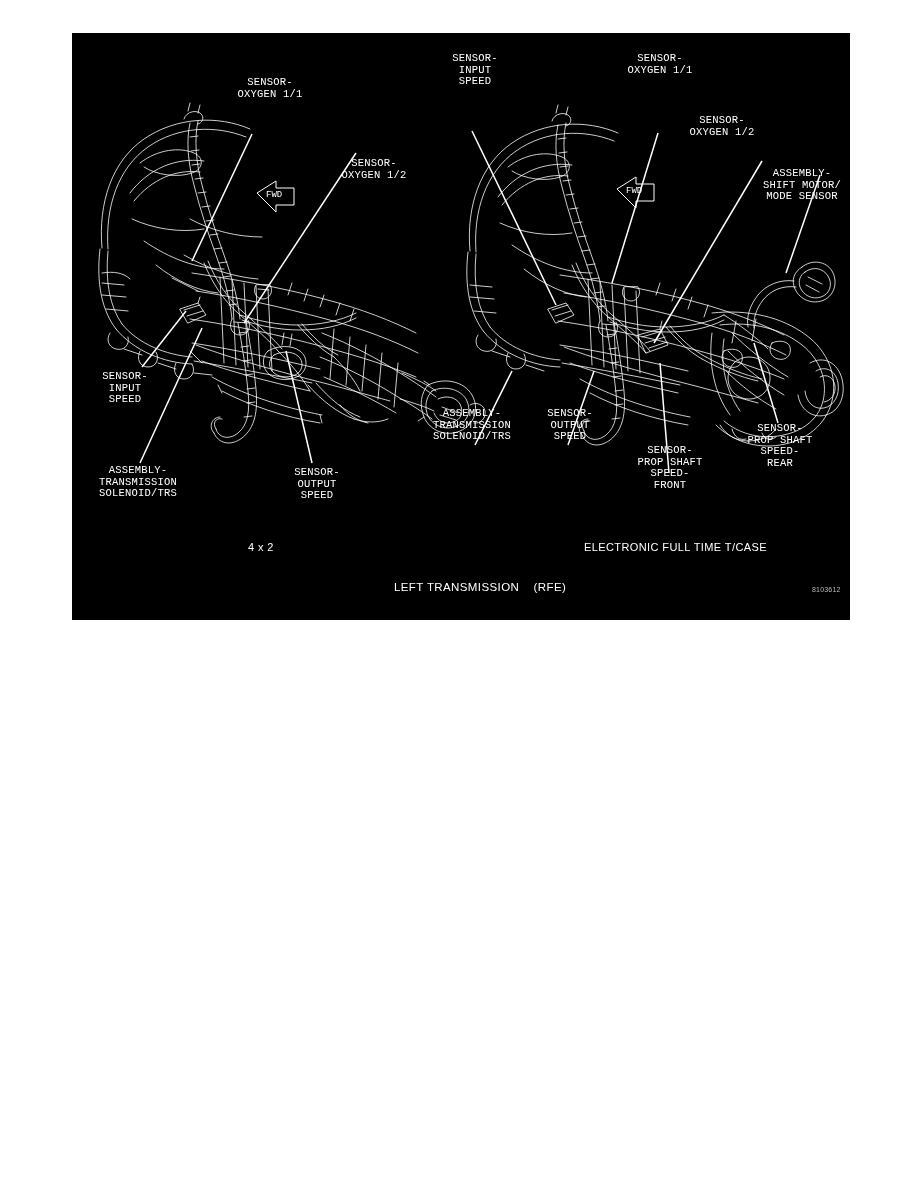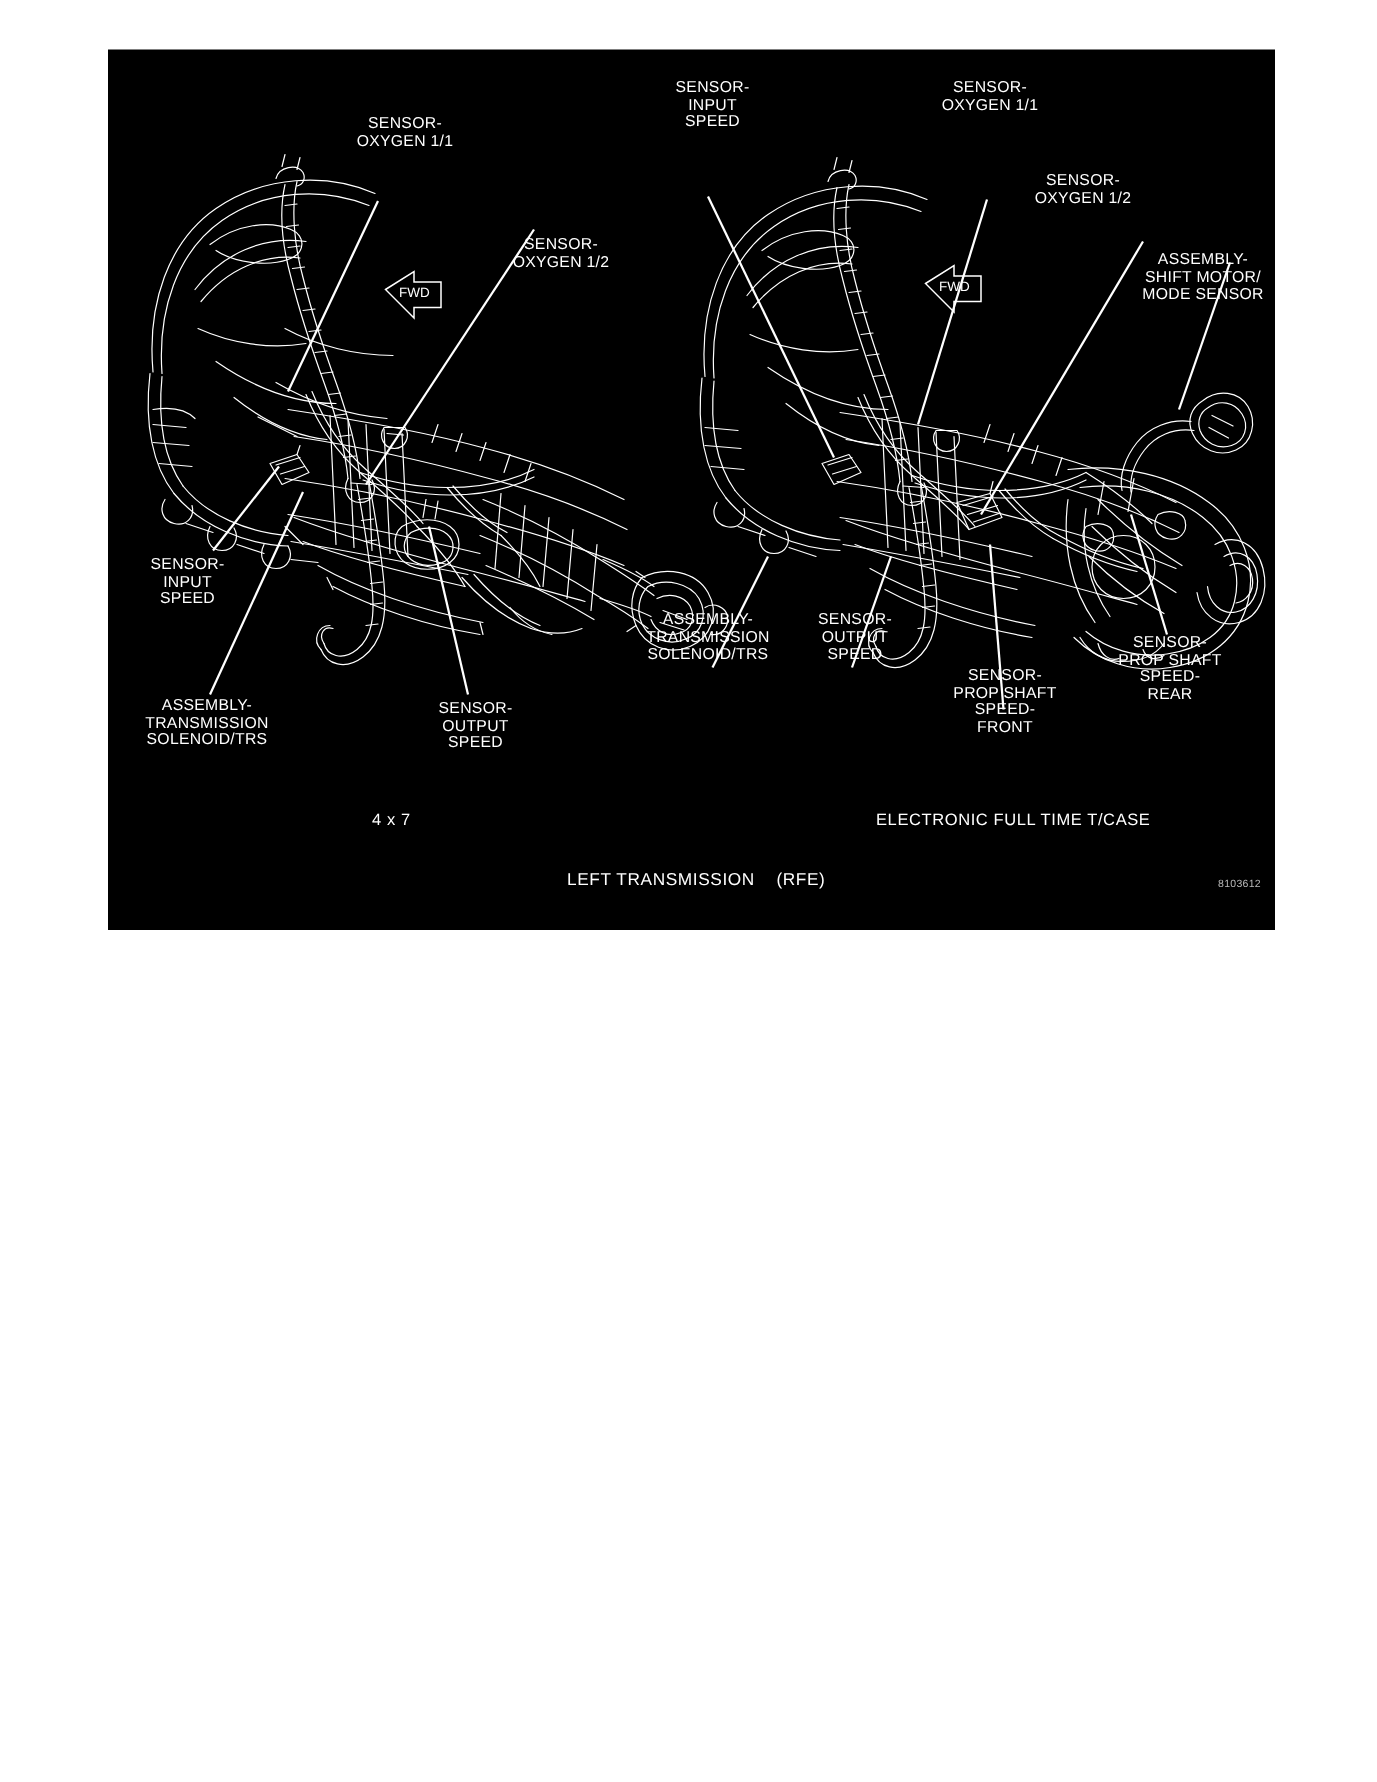--- a/index.html
+++ b/index.html
@@ -10,21 +10,21 @@
 
   
   #panel{
     position:absolute;left:72px;top:33px;width:778px;height:587px;
     background:#000;overflow:hidden;
   }
   #panel svg{position:absolute;left:0;top:0;}
 
   
   .lbl{
-    position:absolute;color:#ffffff;font-family:Liberation Sans, sans-serif;
+    position:absolute;color:#ffffff;font-family:Liberation Mono, monospace;
     font-size:10.5px;line-height:11.5px;letter-spacing:.2px;
     white-space:pre;text-align:center;
   }
   .lbl.left{text-align:left;}
   .cap{
     position:absolute;color:#ffffff;font-family:"Liberation Sans",sans-serif;
     font-size:11px;letter-spacing:.4px;white-space:pre;
   }
   .figid{
     position:absolute;color:#b9b9b9;font-family:"Liberation Sans",sans-serif;
@@ -390,22 +390,22 @@
     <div class="lbl" style="left:550px;top:412px;width:96px;">SENSOR-
 PROP SHAFT
 SPEED-
 FRONT</div>
 
     <div class="lbl" style="left:660px;top:390px;width:96px;">SENSOR-
 PROP SHAFT
 SPEED-
 REAR</div>
 
-    <div class="cap" style="left:176px;top:508px;">4 x 7</div>
+    <div class="cap" style="left:176px;top:508px;">4 x 2</div>
 
     <div class="cap" style="left:512px;top:508px;">ELECTRONIC FULL TIME T/CASE</div>
 
     <div class="figid" style="left:740px;top:553px;">8103612</div>
 
-    <div class="bottomcap" style="left:306px;top:548px;">LEFT TRANSMISSION    (RFE)</div>
+    <div class="bottomcap" style="left:322px;top:548px;">LEFT TRANSMISSION    (RFE)</div>
   </div>
 
 </div>
 
 </body></html>

